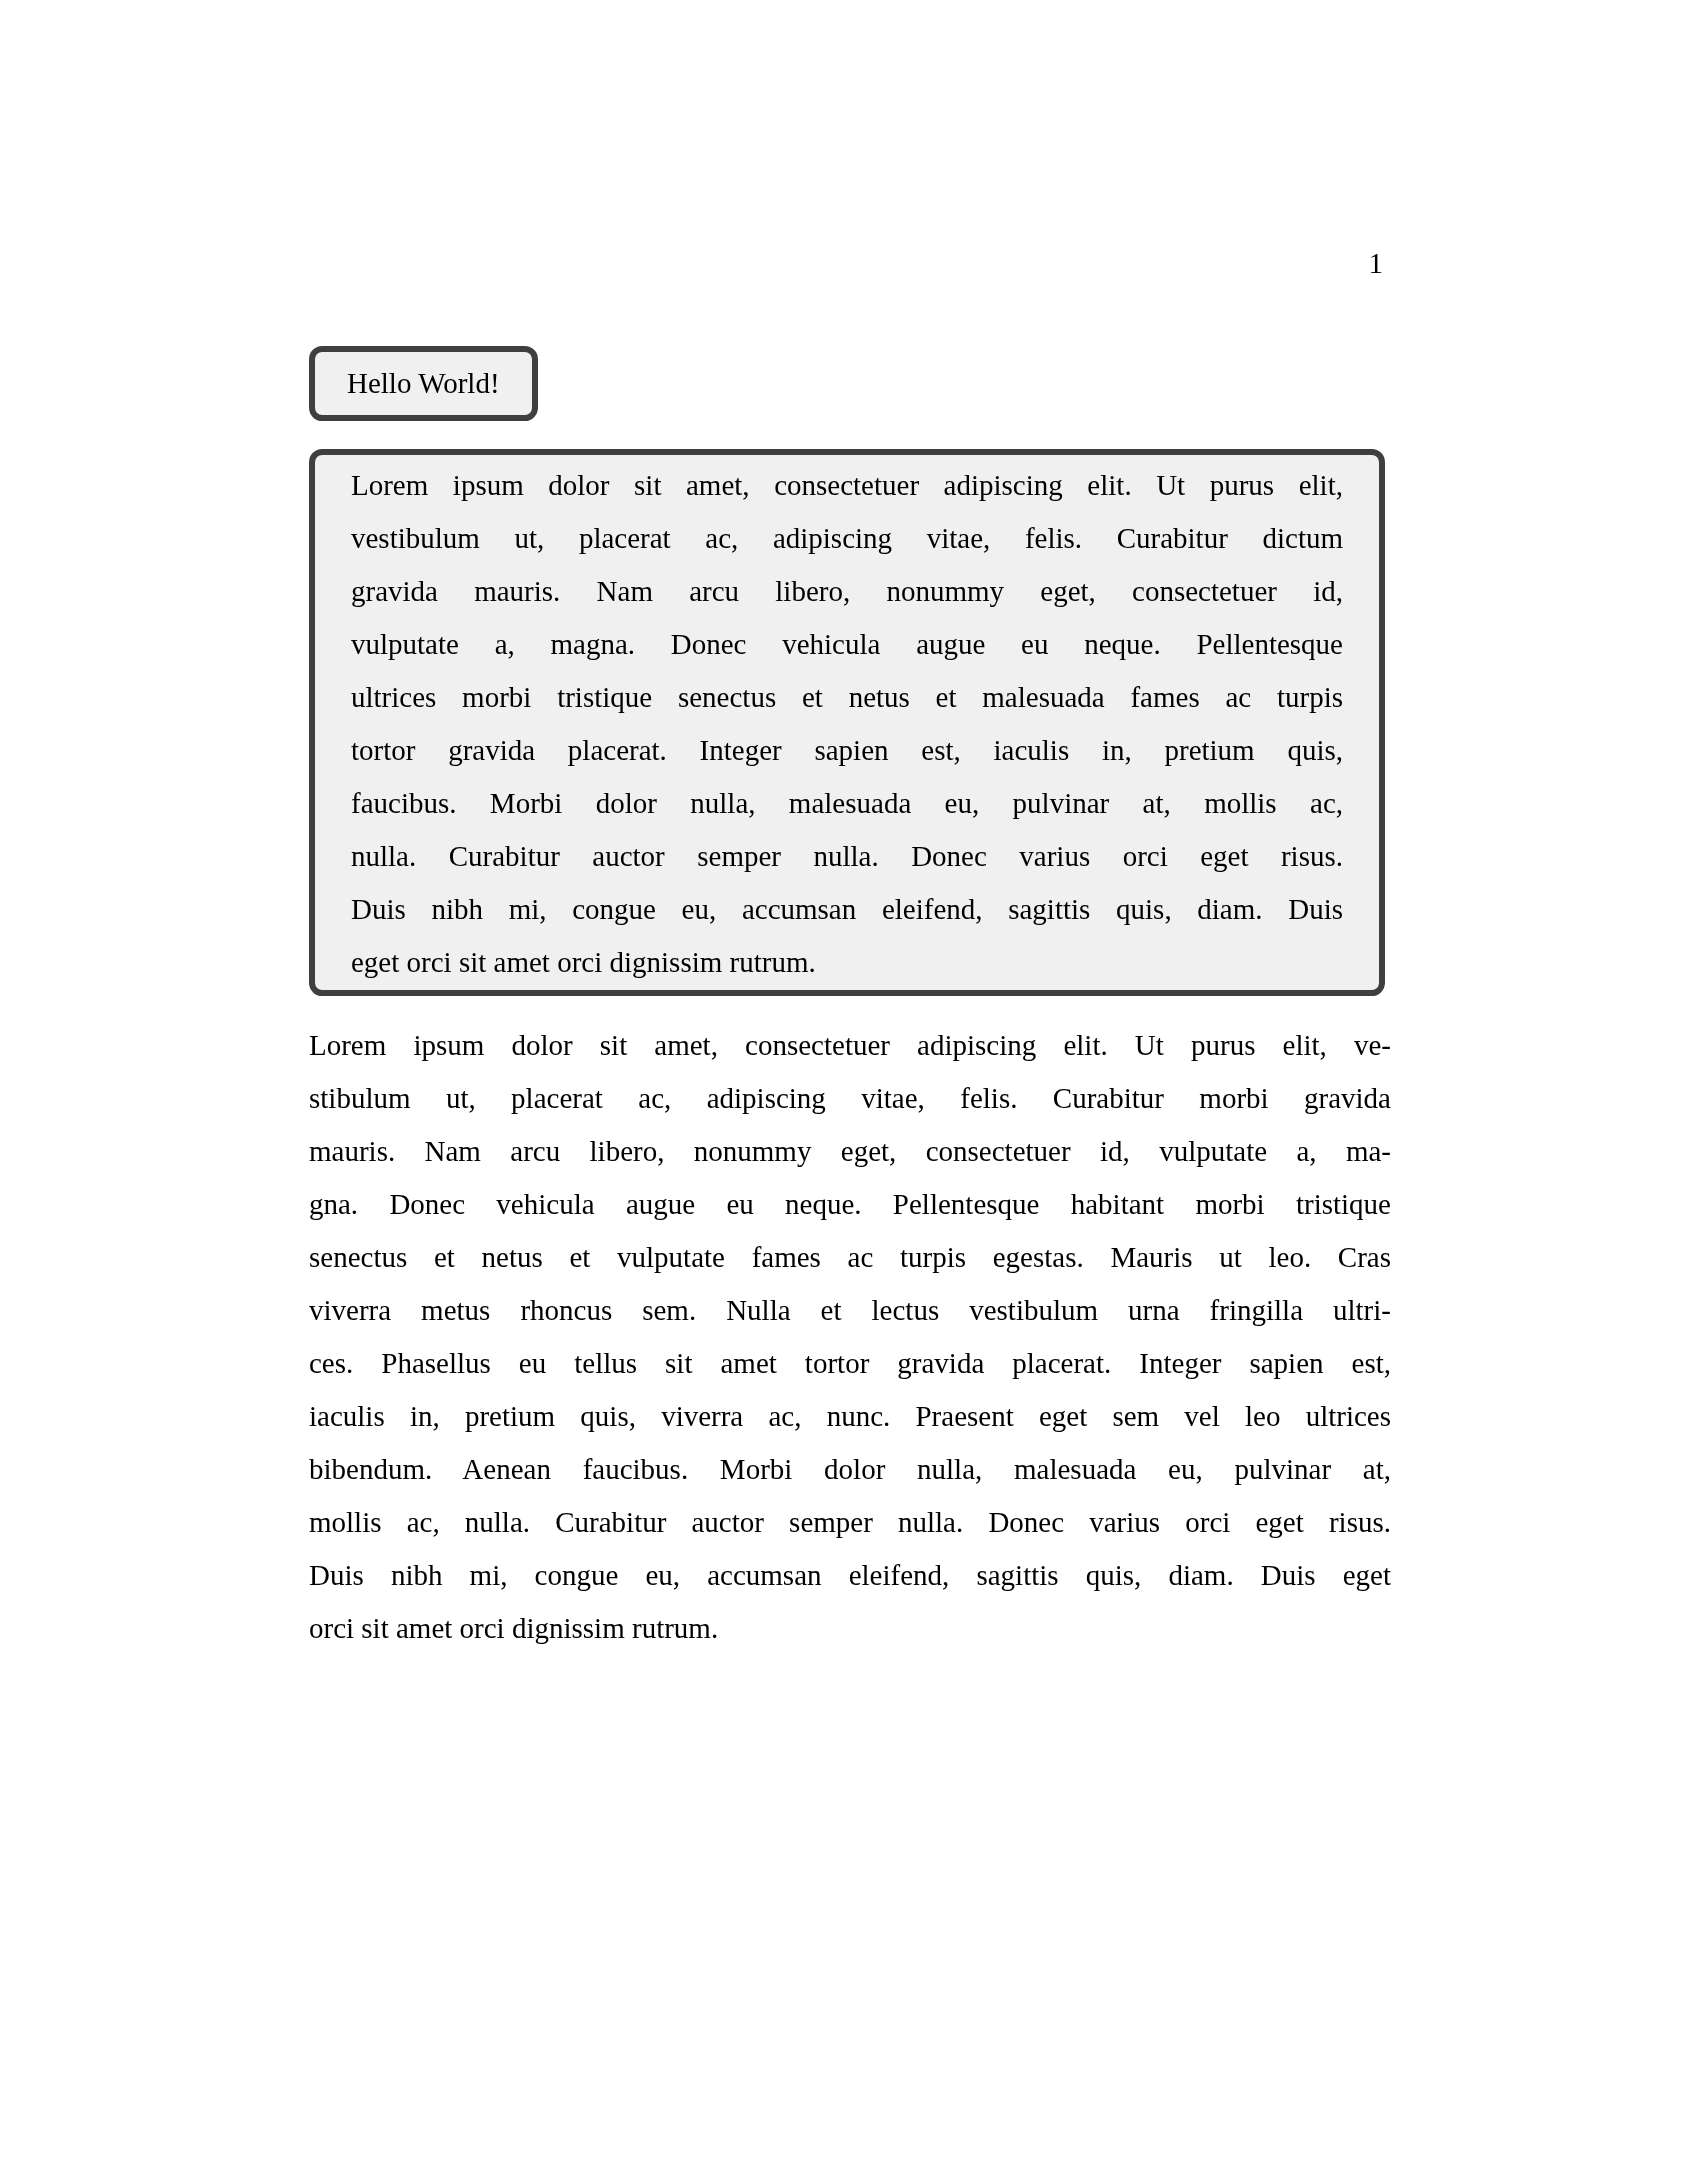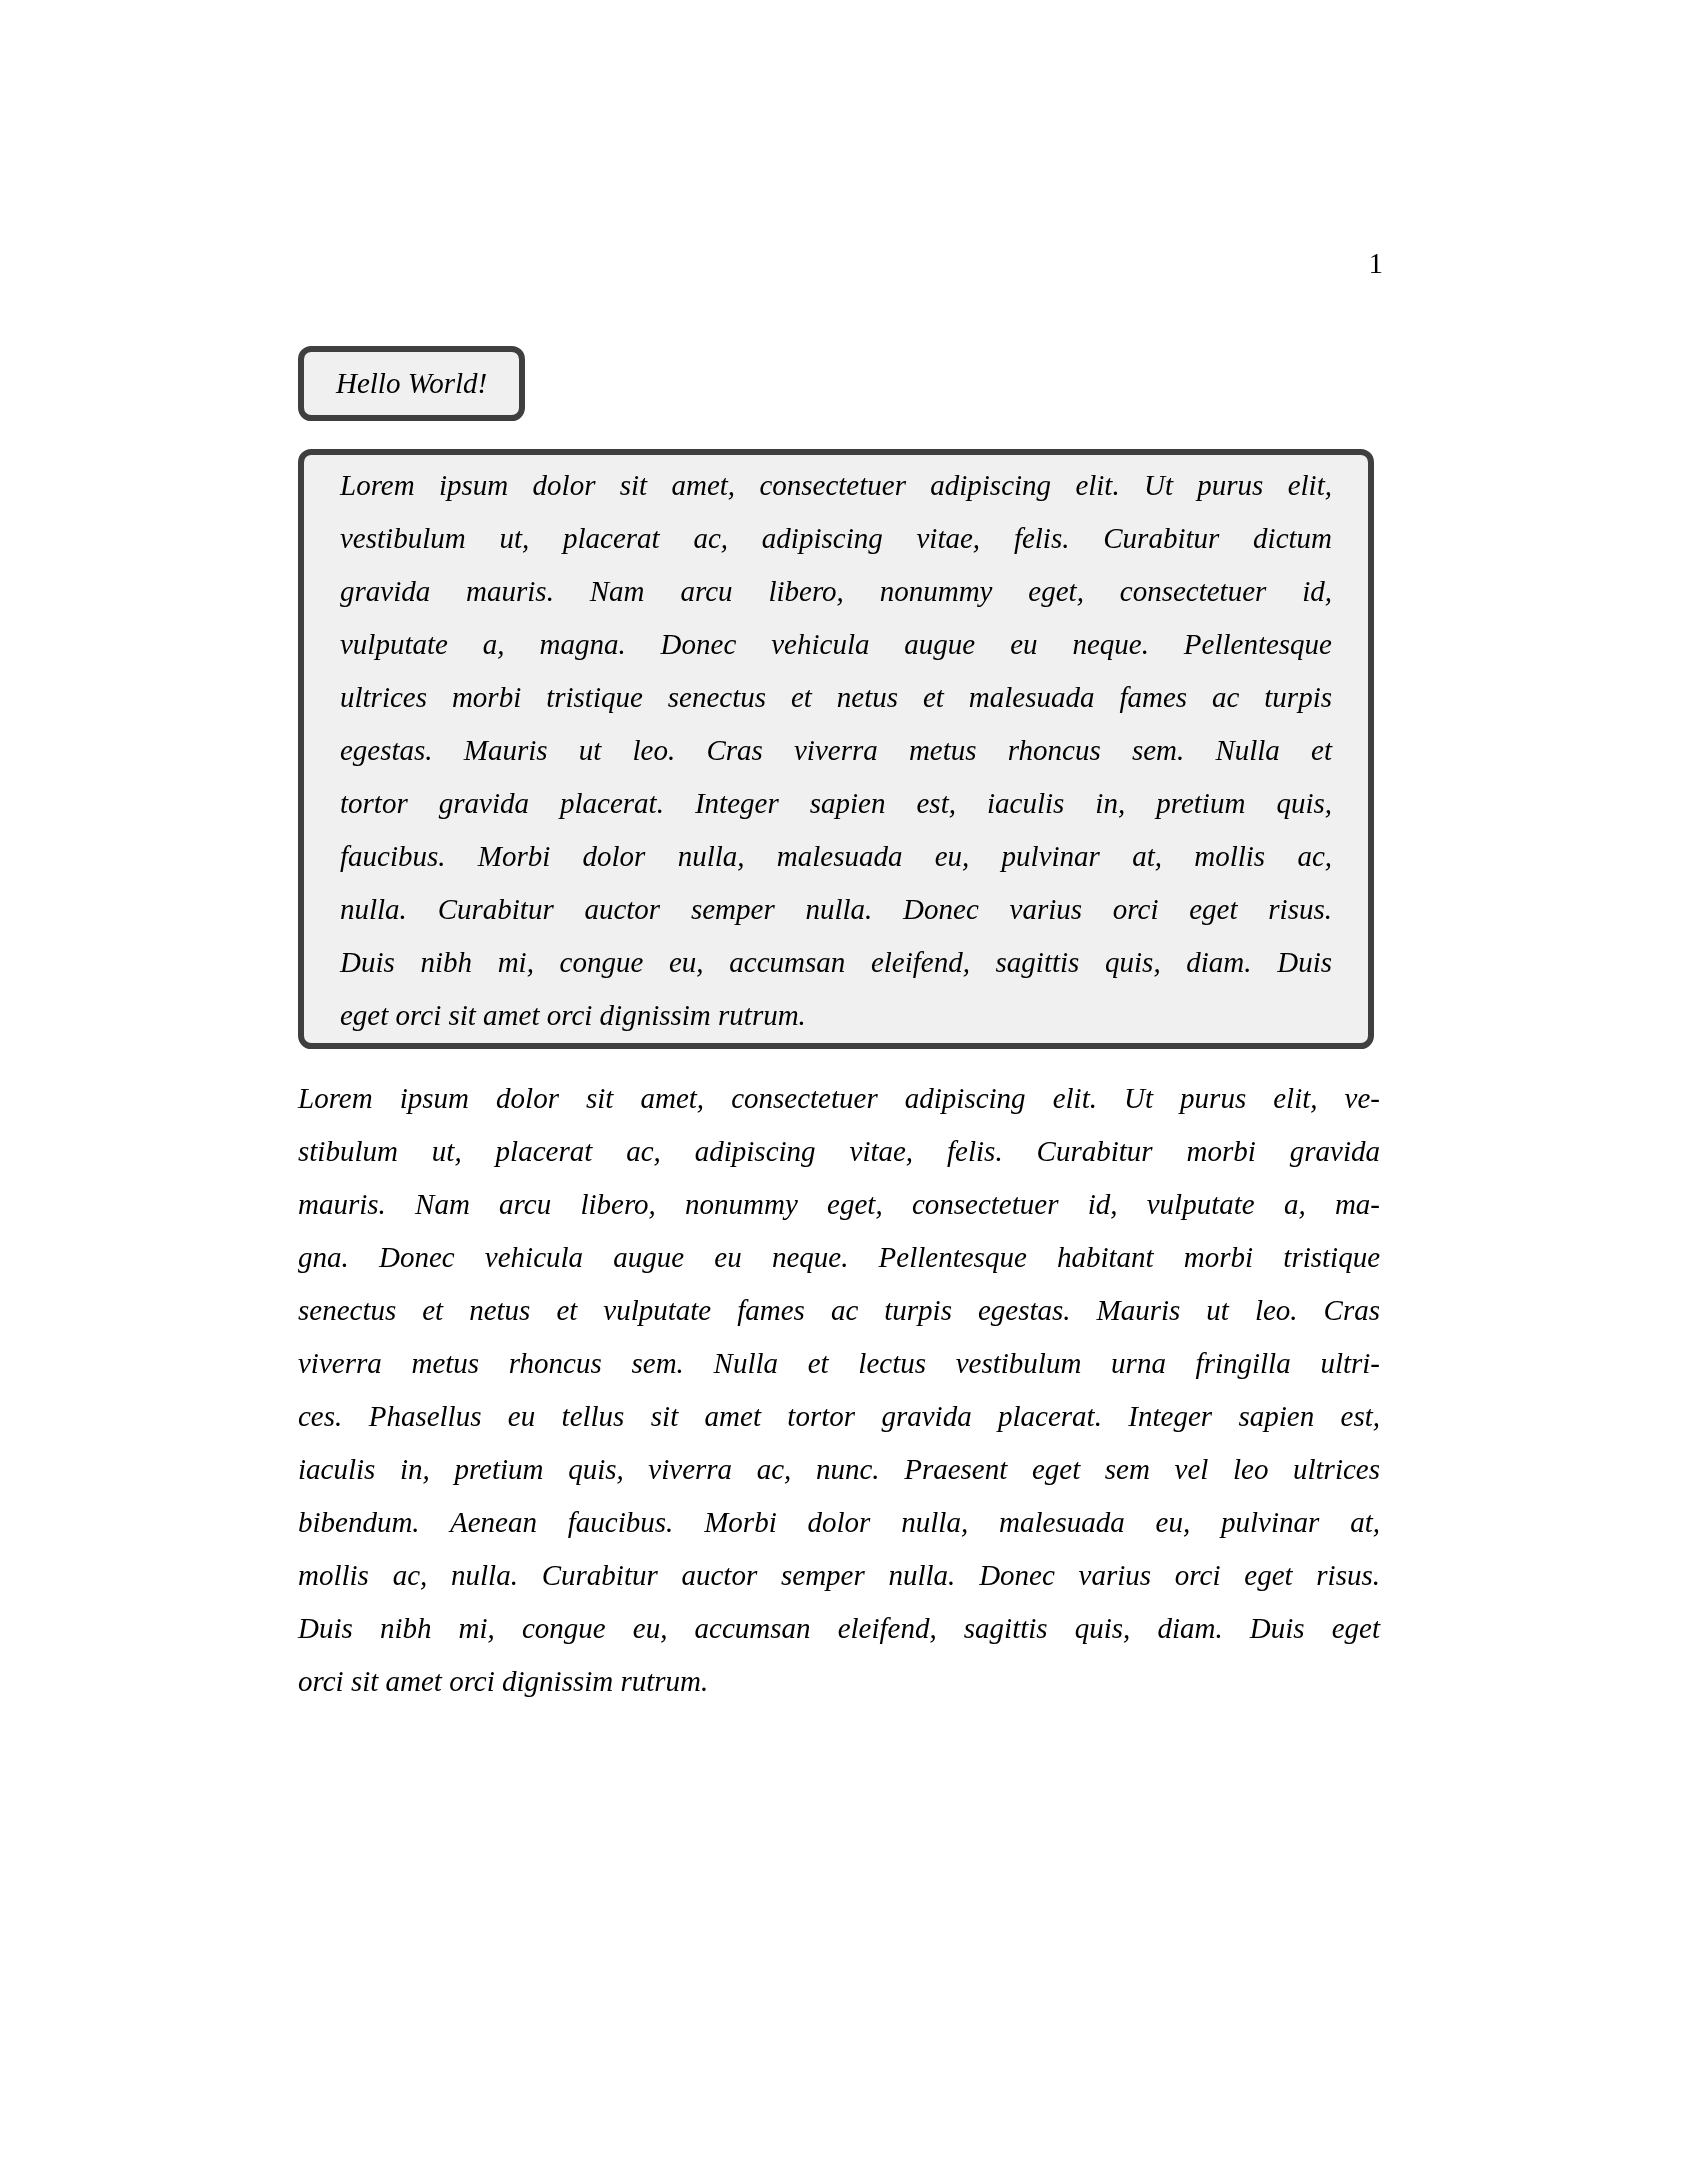--- a/index.html
+++ b/index.html
@@ -19,23 +19,22 @@
     top: 246px;
     left: 301px;
     width: 1082px;
     text-align: right;
     font-size: 29px;
     line-height: 34px;
   }
   .content {
     position: absolute;
     top: 346px;
-    left: 298px;
+    left: 309px;
     width: 1082px;
-    font-style: italic;
   }
   .hello-box {
     display: inline-block;
     background: #f0f0f0;
     border: 6.6px solid #3f3f3f;
     border-radius: 13.2px;
     padding: 17px 32px;
     font-size: 29px;
     line-height: 29px;
   }
@@ -75,21 +74,20 @@
   <div class="hello-box">
     <span>Hello World!</span>
   </div>
 
   <div class="lorem-box">
       <div class="jline">Lorem ipsum dolor sit amet, consectetuer adipiscing elit. Ut purus elit,</div>
       <div class="jline">vestibulum ut, placerat ac, adipiscing vitae, felis. Curabitur dictum</div>
       <div class="jline">gravida mauris. Nam arcu libero, nonummy eget, consectetuer id,</div>
       <div class="jline">vulputate a, magna. Donec vehicula augue eu neque. Pellentesque</div>
       <div class="jline">ultrices morbi tristique senectus et netus et malesuada fames ac turpis</div>
-      <div class="jline">egestas. Mauris ut leo. Cras viverra metus rhoncus sem. Nulla et</div>
       <div class="jline">tortor gravida placerat. Integer sapien est, iaculis in, pretium quis,</div>
       <div class="jline">faucibus. Morbi dolor nulla, malesuada eu, pulvinar at, mollis ac,</div>
       <div class="jline">nulla. Curabitur auctor semper nulla. Donec varius orci eget risus.</div>
       <div class="jline">Duis nibh mi, congue eu, accumsan eleifend, sagittis quis, diam. Duis</div>
       <div class="jline jline-last">eget orci sit amet orci dignissim rutrum.</div>
     </div>
 
   <div class="body-paragraph">
       <div class="jline">Lorem ipsum dolor sit amet, consectetuer adipiscing elit. Ut purus elit, ve-</div>
       <div class="jline">stibulum ut, placerat ac, adipiscing vitae, felis. Curabitur morbi gravida</div>

